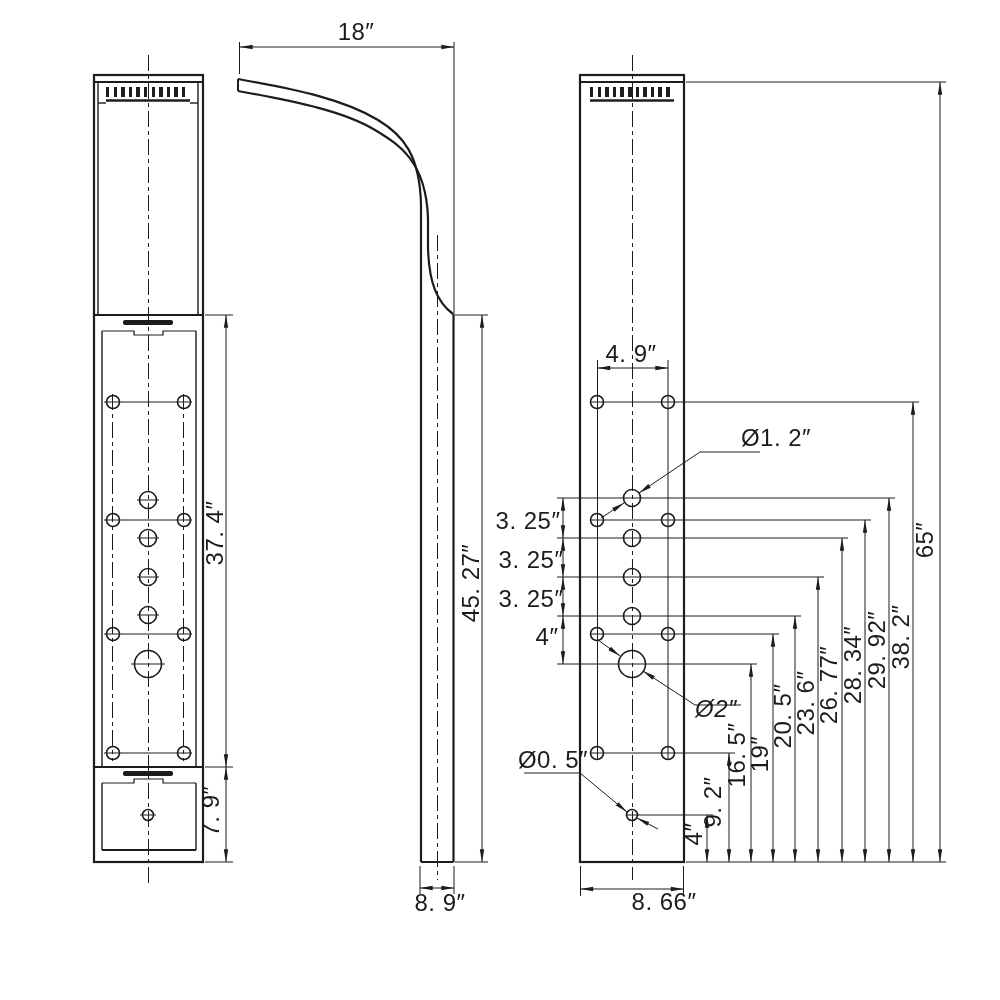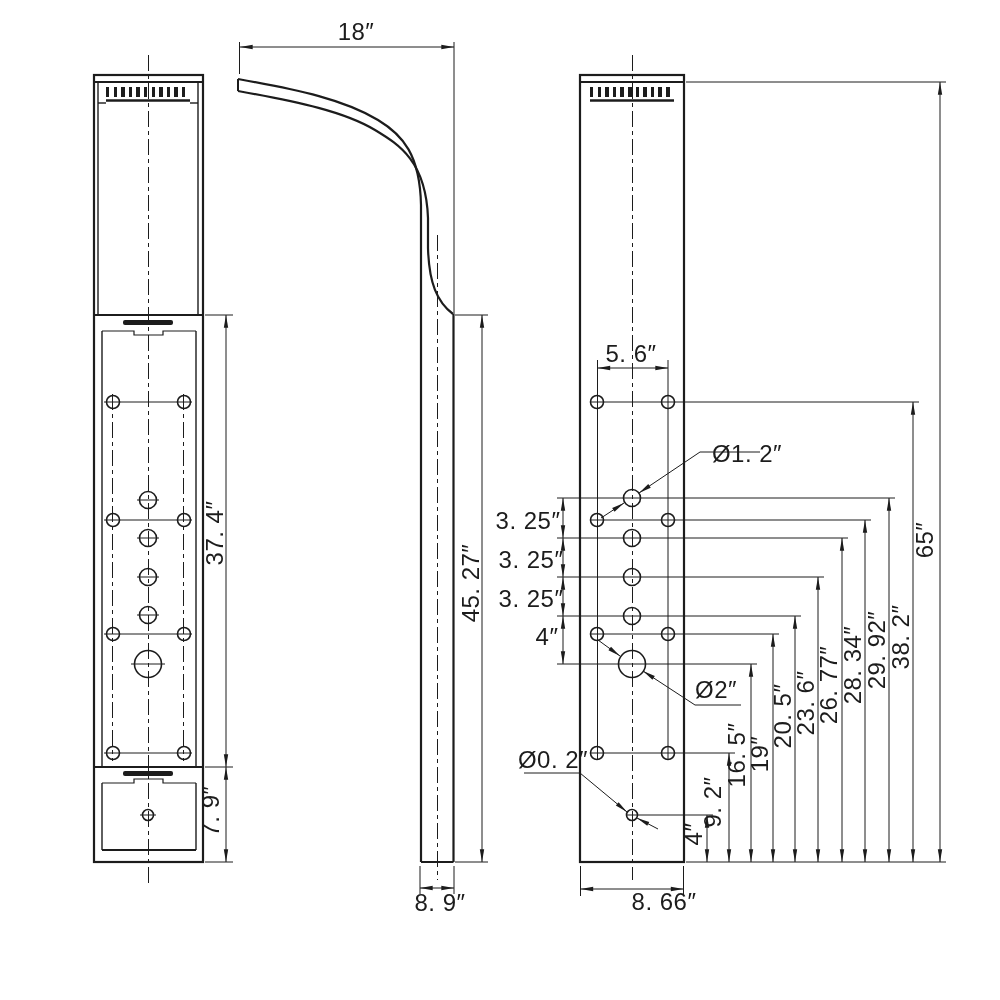--- a/index.html
+++ b/index.html
@@ -189,37 +189,37 @@
 <div class="slotbar" style="left:123px;top:320px;width:50px;"></div>
 <div class="slotbar" style="left:123px;top:771px;width:50px;"></div>
 
 <div class="lbl" style="left:356px;top:32px;">18″</div>
 <div class="lbl v" style="left:471px;top:583px;">45. 27″</div>
 <div class="lbl" style="left:440px;top:903px;">8. 9″</div>
 
 <div class="lbl v" style="left:215px;top:533px;">37. 4″</div>
 <div class="lbl v" style="left:211px;top:811px;">7. 9″</div>
 
-<div class="lbl" style="left:631px;top:354px;">5. 6″</div>
+<div class="lbl" style="left:631px;top:354px;">4. 9″</div>
 <div class="lbl" style="left:664px;top:902px;">8. 66″</div>
 
 <div class="lbl" style="left:528px;top:521px;">3. 25″</div>
 <div class="lbl" style="left:531px;top:560px;">3. 25″</div>
 <div class="lbl" style="left:531px;top:599px;">3. 25″</div>
 <div class="lbl" style="left:547px;top:637px;">4″</div>
 
 <div class="lbl v" style="left:694px;top:834px;">4″</div>
 <div class="lbl v" style="left:713px;top:802px;">9. 2″</div>
 <div class="lbl v" style="left:737px;top:755px;">16. 5″</div>
 <div class="lbl v" style="left:760px;top:754px;">19″</div>
 <div class="lbl v" style="left:783px;top:716px;">20. 5″</div>
 <div class="lbl v" style="left:806px;top:703px;">23. 6″</div>
 <div class="lbl v" style="left:829px;top:685px;">26. 77″</div>
 <div class="lbl v" style="left:853px;top:665px;">28. 34″</div>
 <div class="lbl v" style="left:877px;top:650px;">29. 92″</div>
 <div class="lbl v" style="left:901px;top:637px;">38. 2″</div>
 <div class="lbl v" style="left:925px;top:540px;">65″</div>
 
-<div class="lbl" style="left:747px;top:438px;margin-top:16px;">Ø1. 2″</div>
-<div class="lbl" style="left:716px;top:690px;">Ø2″</div>
-<div class="lbl" style="left:553px;top:760px;">Ø0. 2″</div>
+<div class="lbl" style="left:776px;top:438px;">Ø1. 2″</div>
+<div class="lbl" style="left:716px;top:709px;font-style:italic;">Ø2″</div>
+<div class="lbl" style="left:553px;top:760px;">Ø0. 5″</div>
 
 </div>
 
 </body></html>

